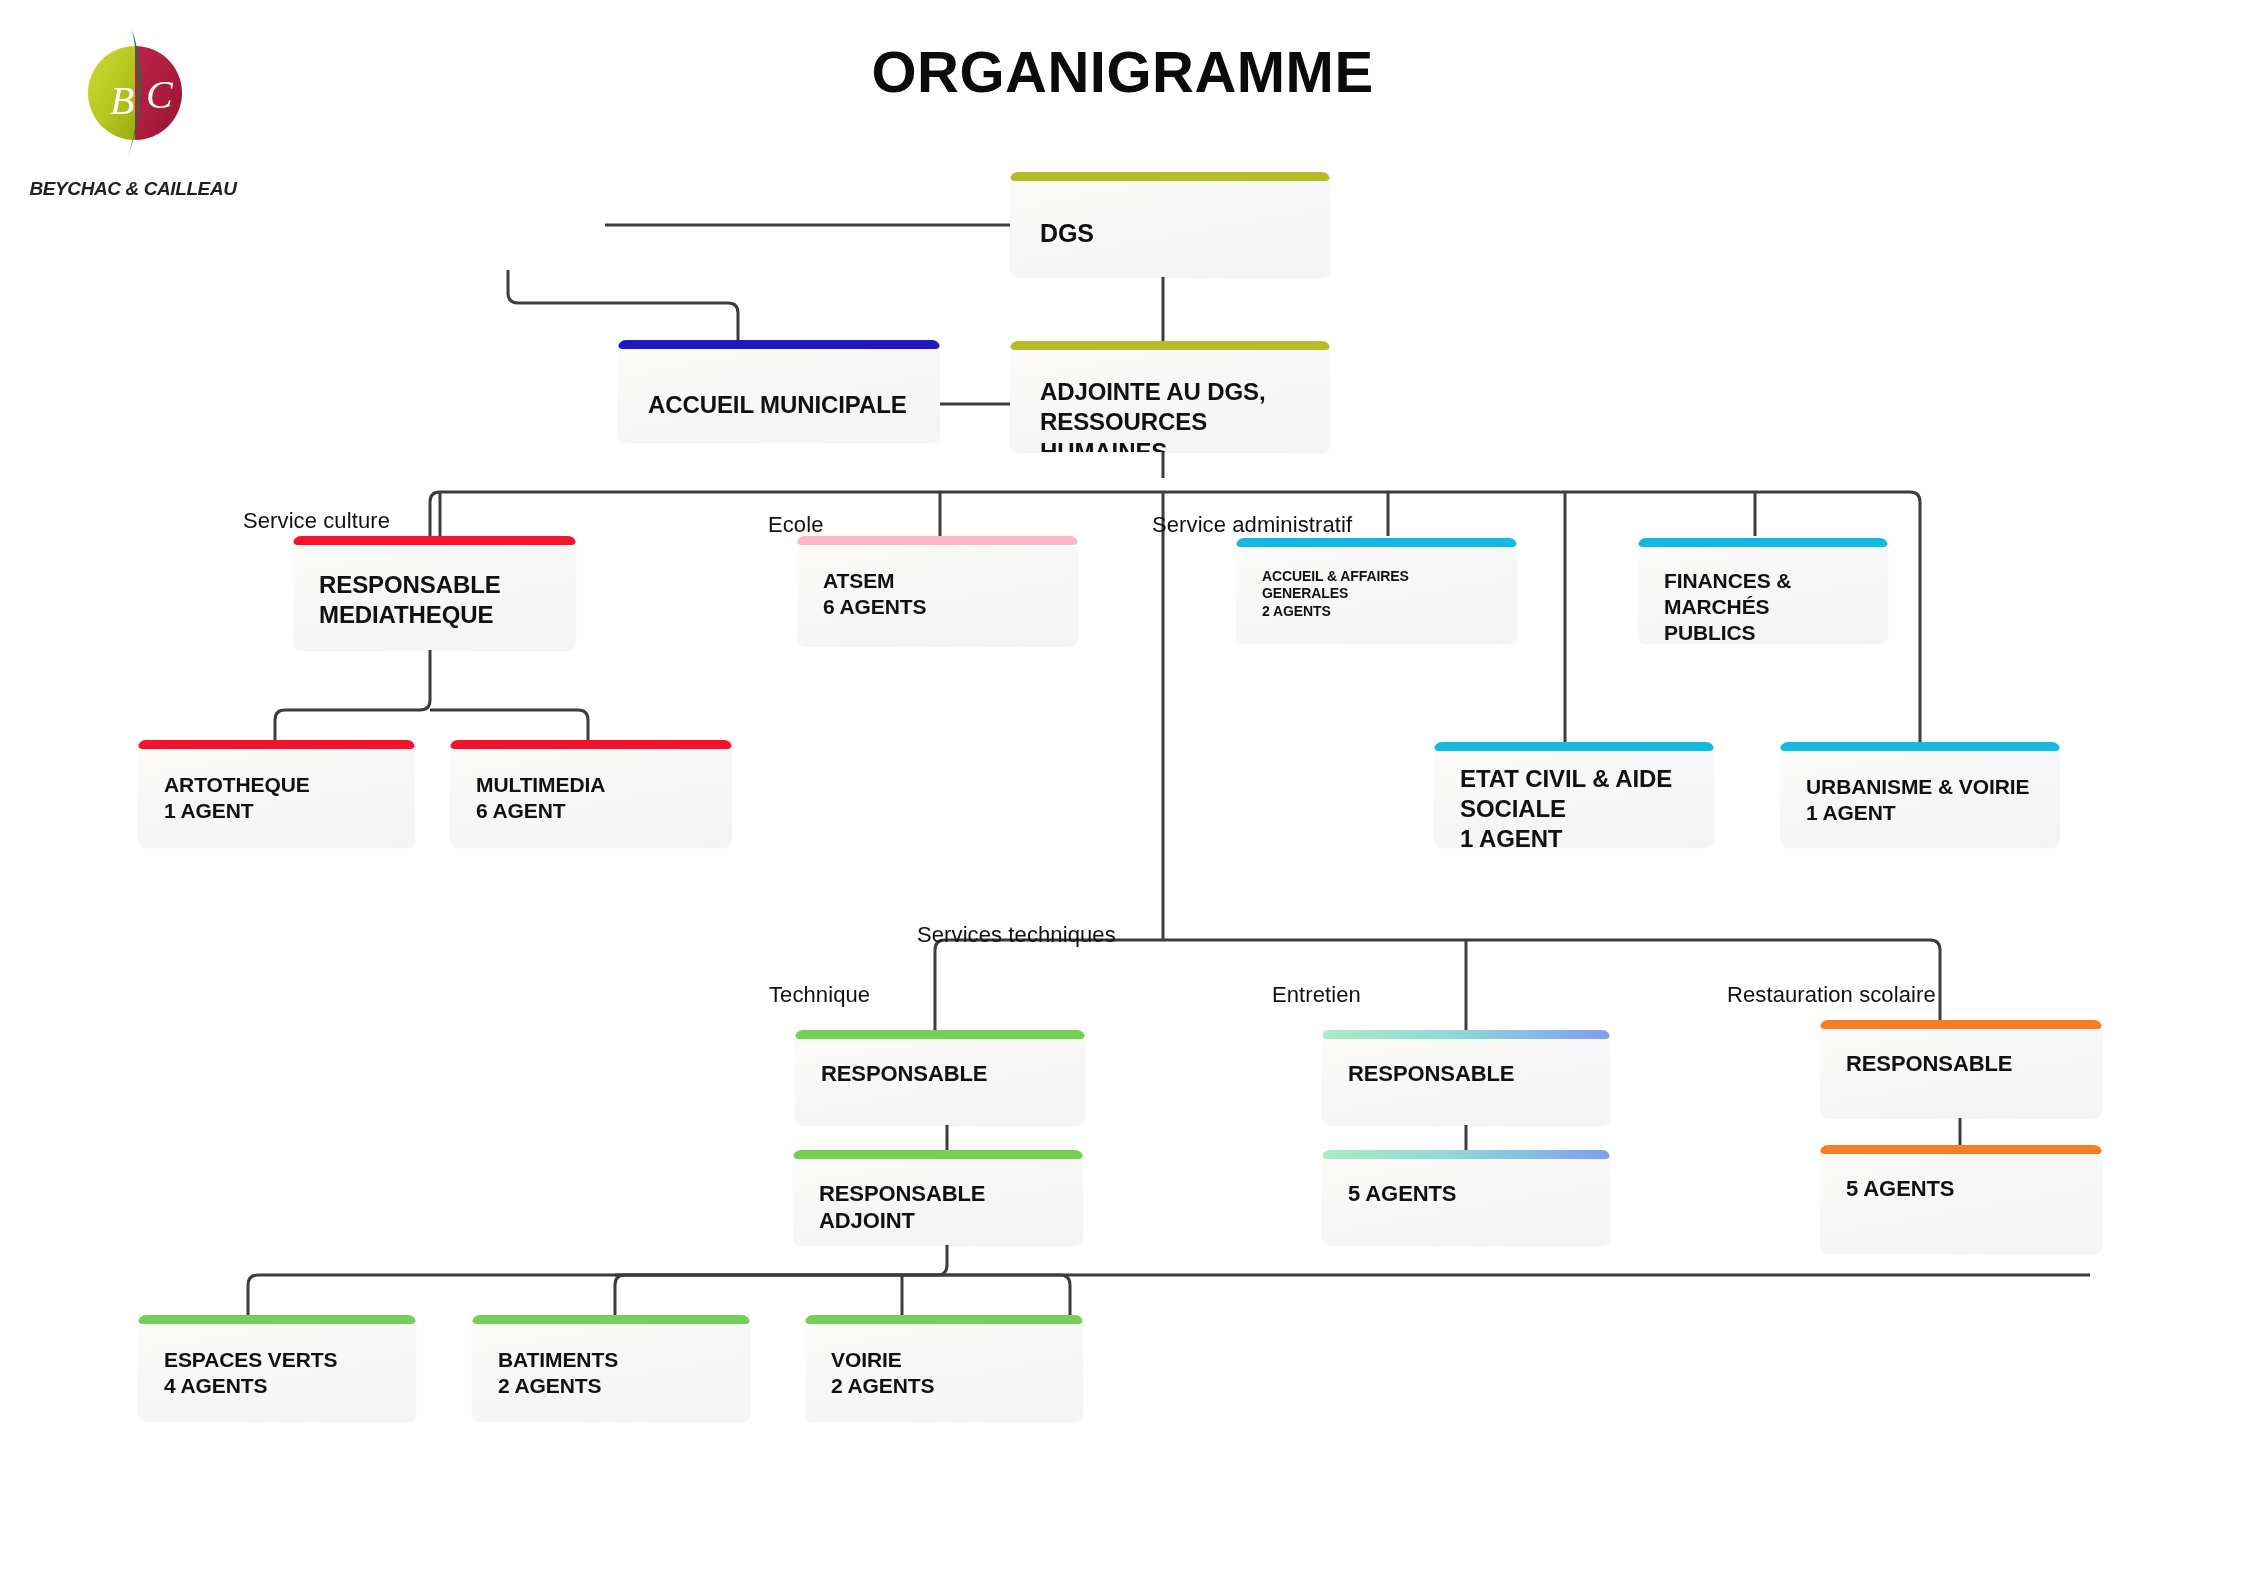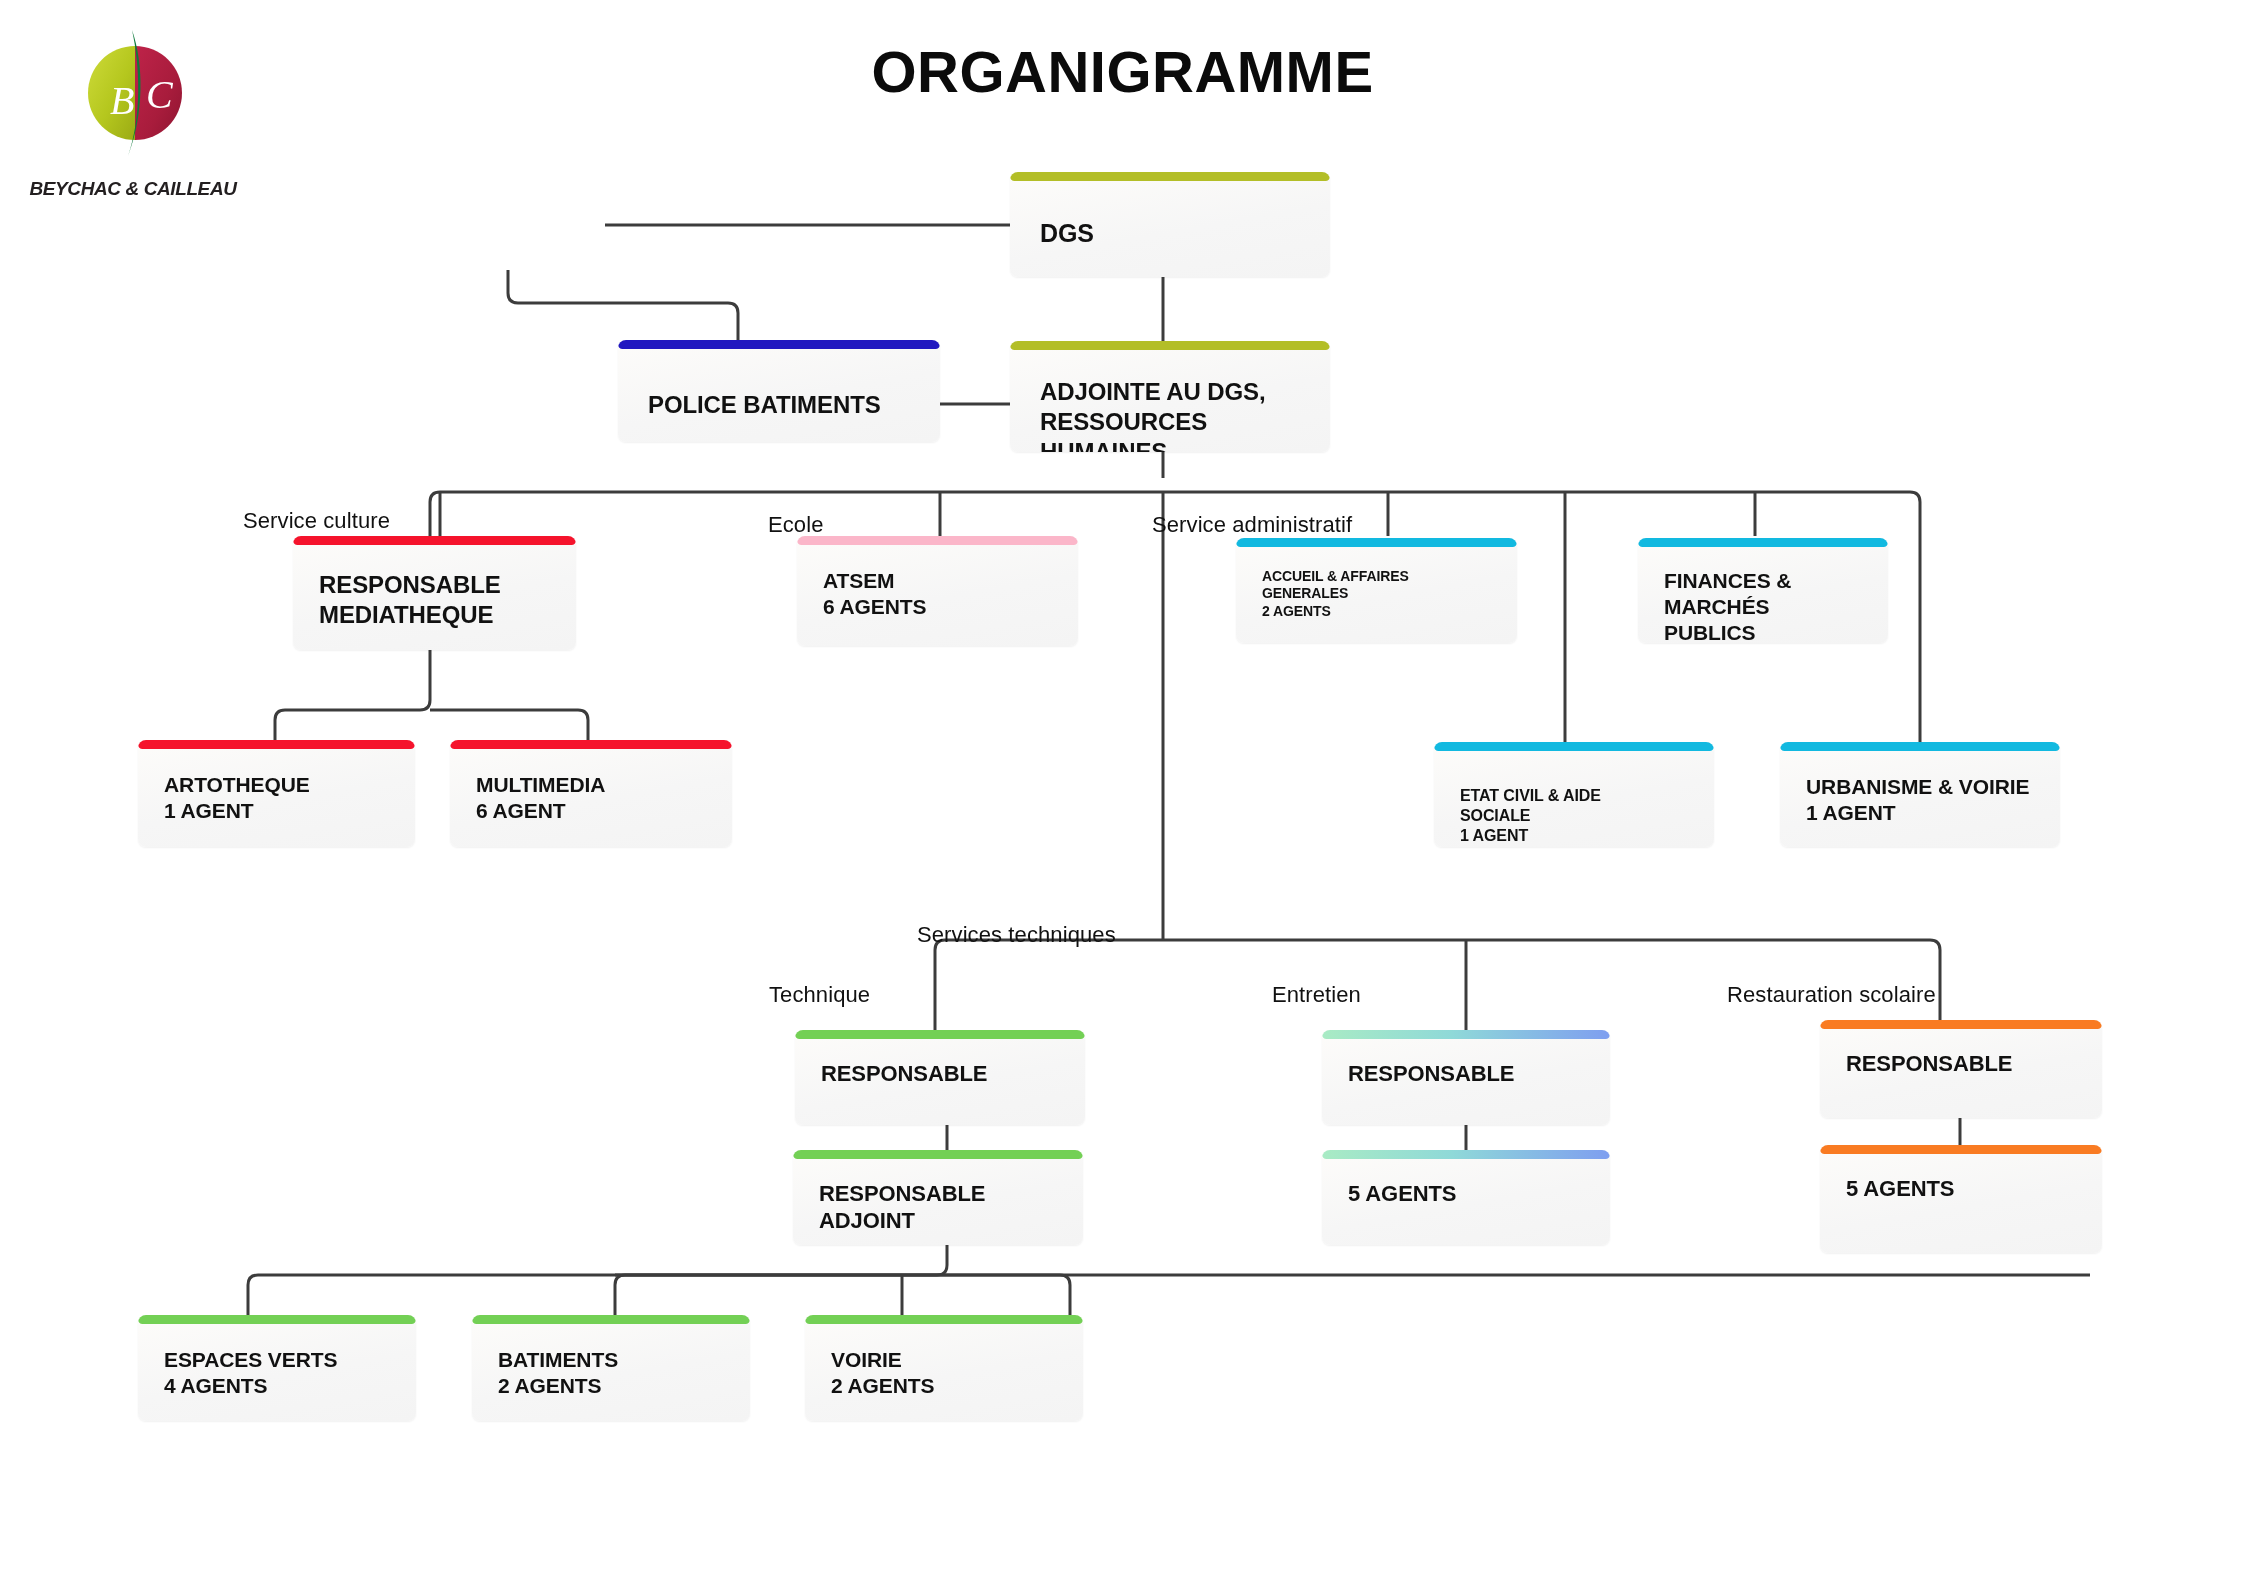--- a/index.html
+++ b/index.html
@@ -167,21 +167,21 @@
   <div class="caption" style="left:1727px;top:982px">Restauration scolaire</div>
 
 
   <div class="node big" style="left:1010px;top:172px;width:320px;height:105px">
     <div class="bar" style="background:#B3BE27"></div>
     <div class="txt">DGS</div>
   </div>
 
   <div class="node big" style="left:618px;top:340px;width:322px;height:102px">
     <div class="bar" style="background:#2118C0"></div>
-    <div class="txt" style="font-size:24px;padding-top:50px">POLICE BATIMENTS</div>
+    <div class="txt" style="font-size:24px;padding-top:50px">ACCUEIL MUNICIPALE</div>
   </div>
 
   <div class="node big" style="left:1010px;top:341px;width:320px;height:111px">
     <div class="bar" style="background:#B3BE27"></div>
     <div class="txt" style="font-size:24px;padding-top:36px">ADJOINTE AU DGS,
 RESSOURCES HUMAINES</div>
   </div>
 
   <div class="node mid" style="left:293px;top:536px;width:283px;height:114px">
     <div class="bar" style="background:#F5132C"></div>
@@ -216,21 +216,21 @@
 
   <div class="node sml" style="left:1638px;top:538px;width:250px;height:105px">
     <div class="bar" style="background:#12B9E0"></div>
     <div class="txt" style="font-size:21px;padding-top:30px">FINANCES &amp; MARCHÉS
 PUBLICS
 1 AGENT</div>
   </div>
 
   <div class="node sml" style="left:1434px;top:742px;width:280px;height:105px">
     <div class="bar" style="background:#12B9E0"></div>
-    <div class="txt" style="font-size:16px;padding-top:44px">ETAT CIVIL &amp; AIDE
+    <div class="txt" style="font-size:24px;padding-top:22px">ETAT CIVIL &amp; AIDE
 SOCIALE
 1 AGENT</div>
   </div>
 
   <div class="node sml" style="left:1780px;top:742px;width:280px;height:105px">
     <div class="bar" style="background:#12B9E0"></div>
     <div class="txt">URBANISME &amp; VOIRIE
 1 AGENT</div>
   </div>
 

